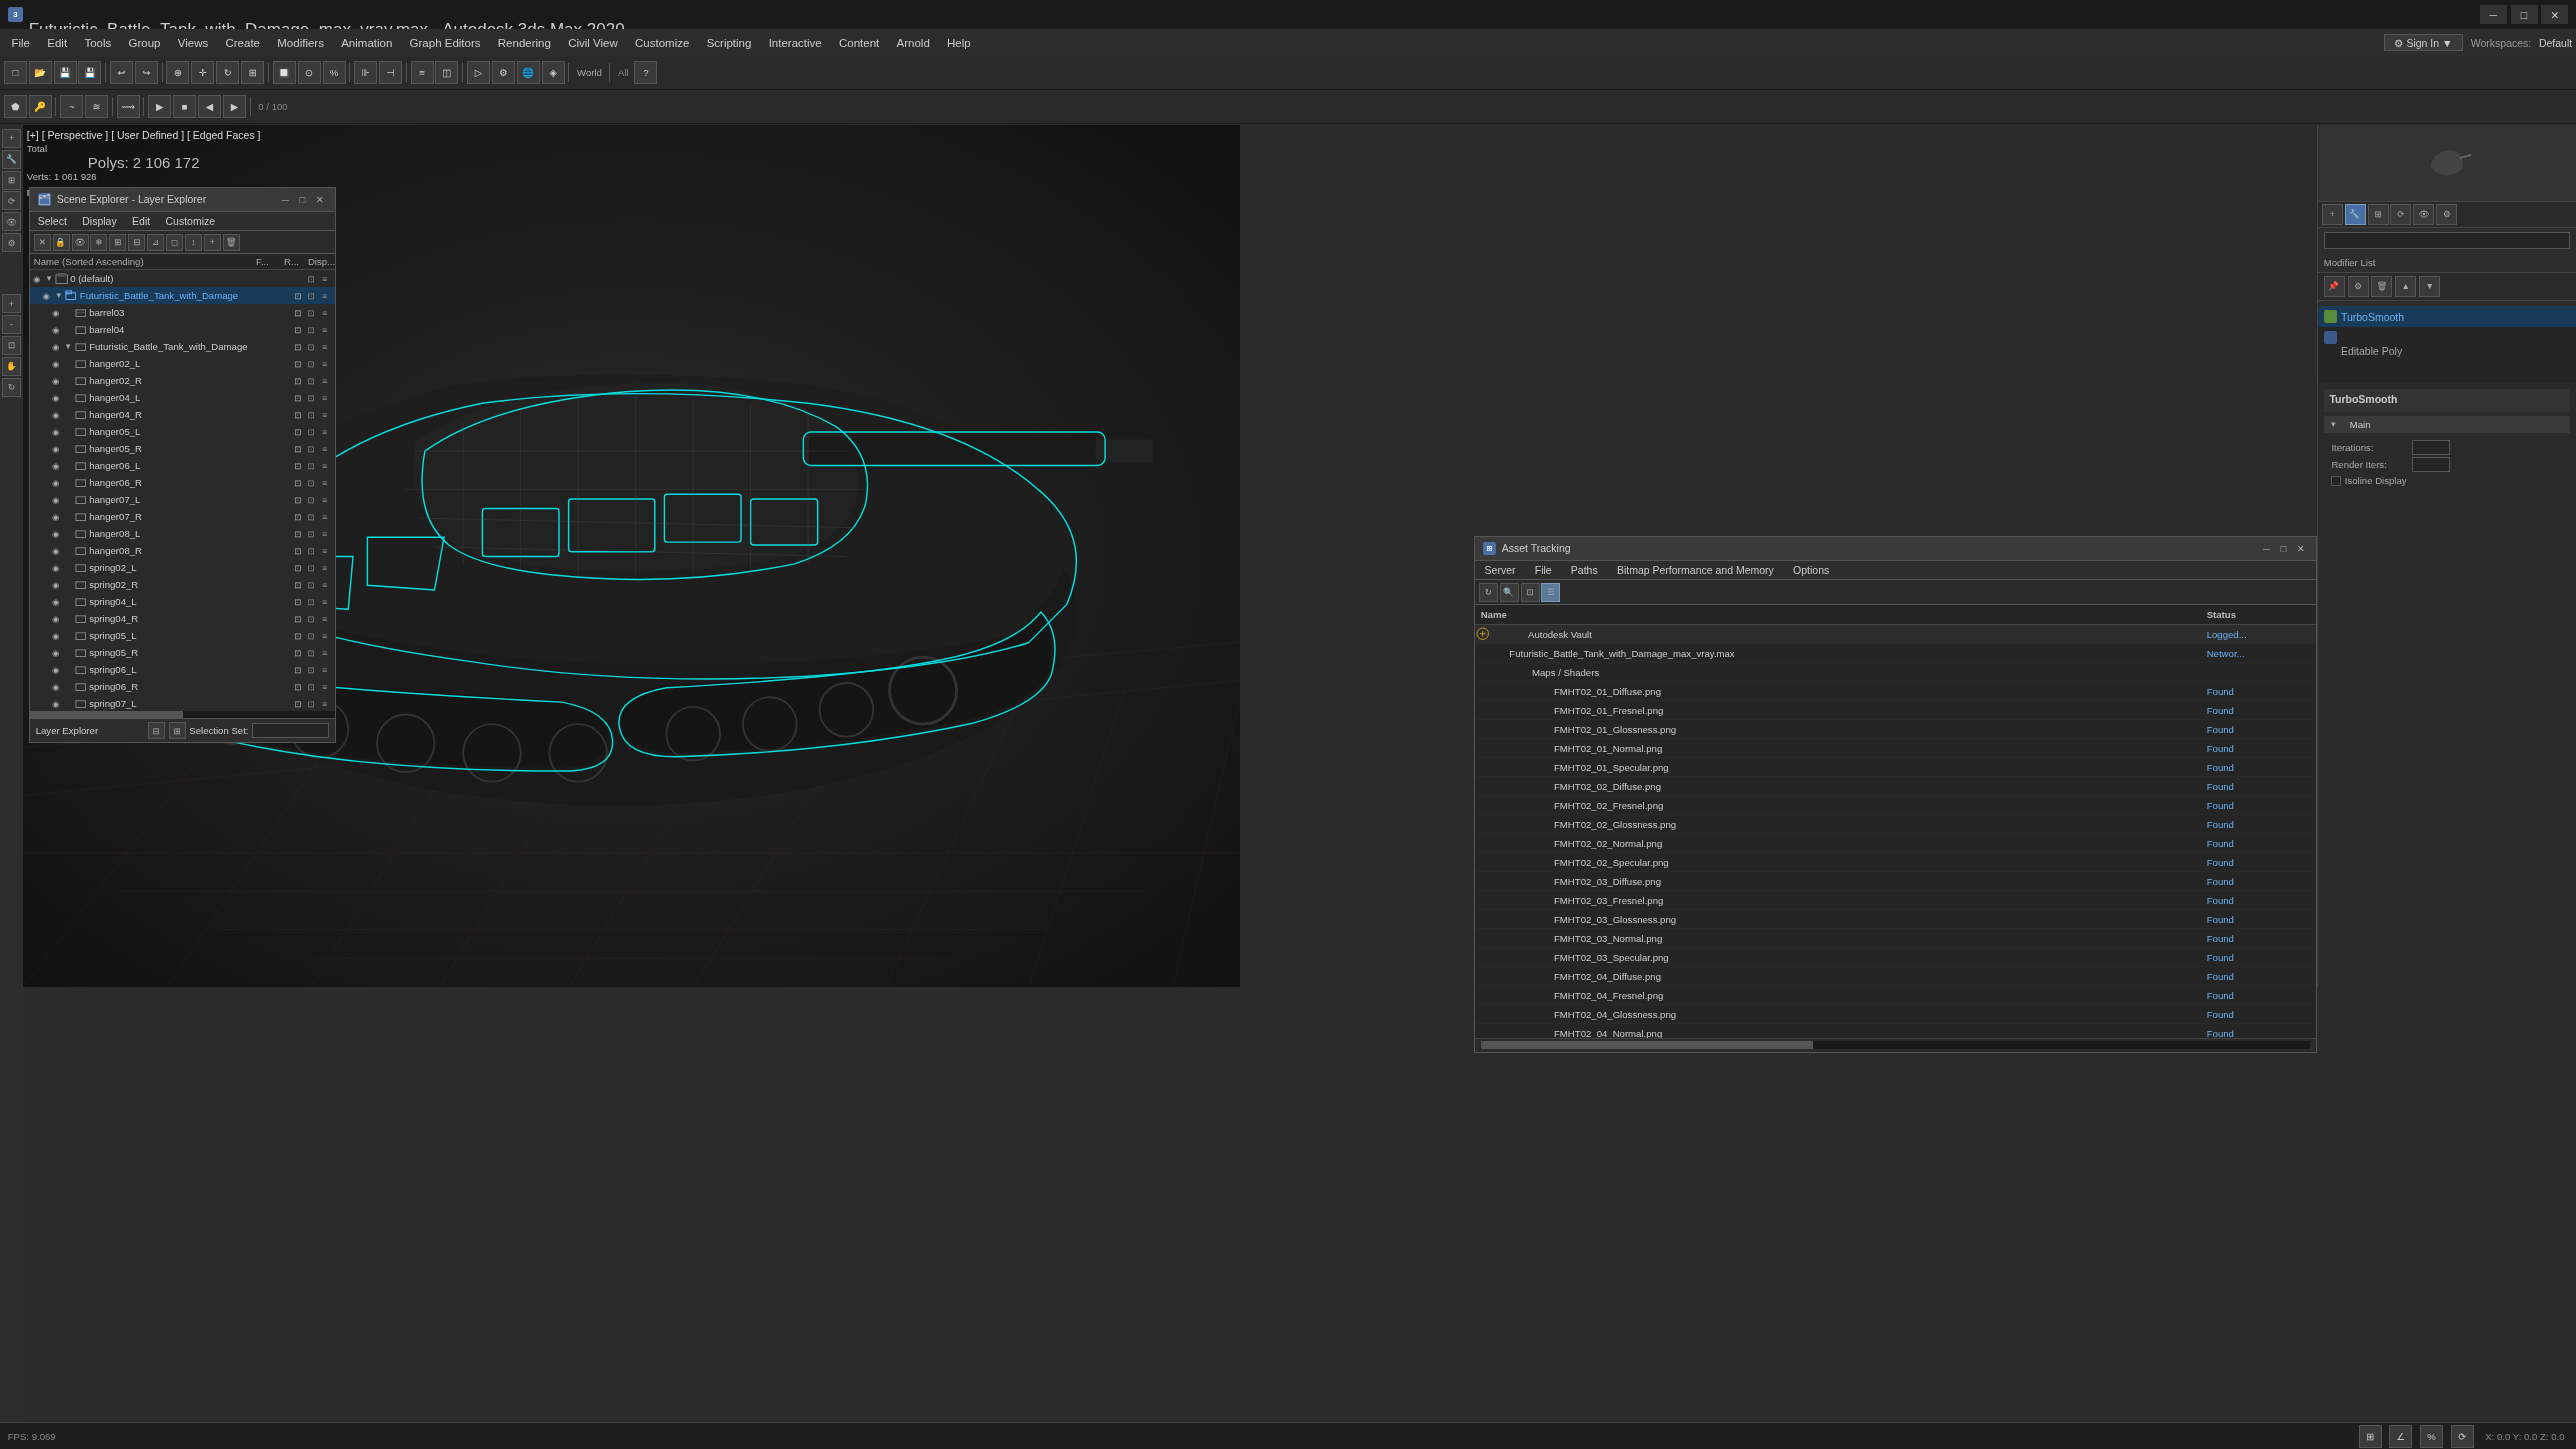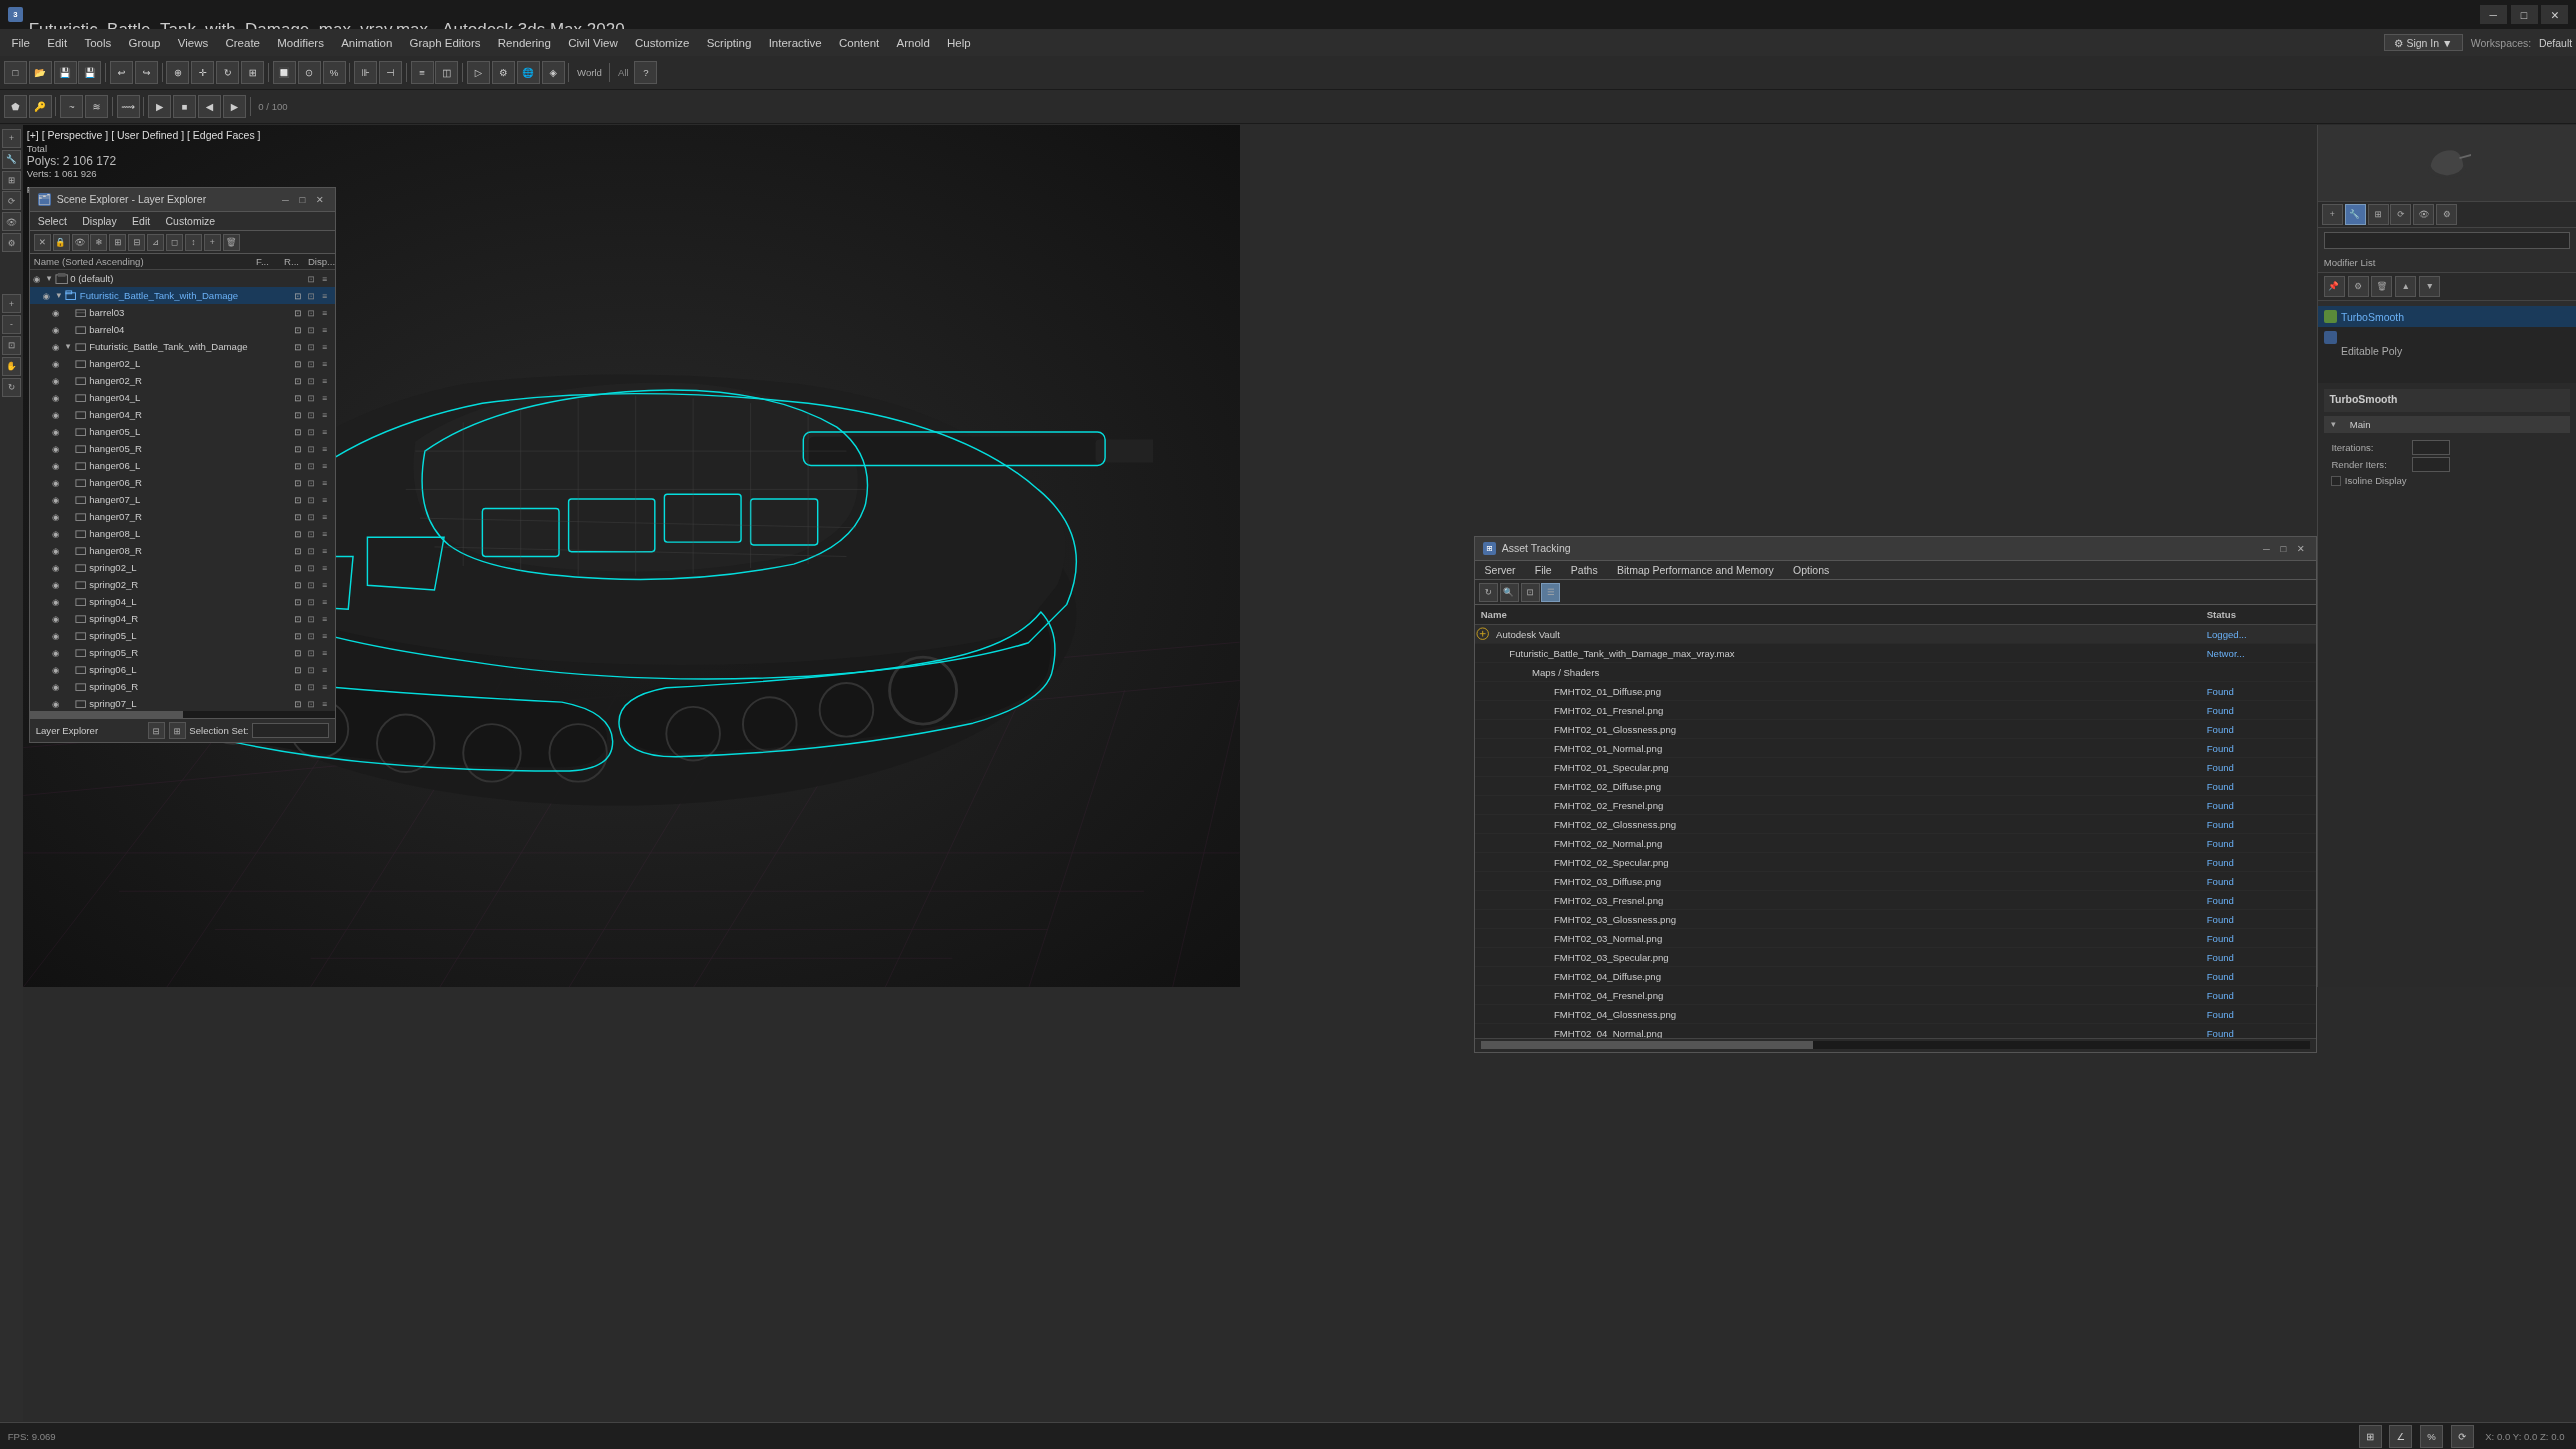--- a/index.html
+++ b/index.html
@@ -697,21 +697,21 @@
     }
     .at-row-name.indent1 { padding-left: 19px; }
     .at-row-name.indent2 { padding-left: 34px; }
     .at-row-status {
       width: 115px;
       padding: 0 5.7px;
       color: #6ab0f5;
     }
     .at-row-status.found { color: #6ab0f5; }
     .at-row-status.logged { color: #6ab0f5; }
-    .at-row.group-header { background: #2d2d2d; }
+    .at-row.group-header { background: #2d2d2d; gap: 32px; }
     .at-row-icon {
       width: 15.3px;
       height: 15.3px;
       flex-shrink: 0;
       display: flex;
       align-items: center;
       justify-content: center;
       font-size: 7.7px;
     }
     .file-icon {
@@ -981,21 +981,21 @@
         <line x1="350" y1="310" x2="800" y2="310"></line>
         <line x1="340" y1="350" x2="820" y2="350"></line>
         <line x1="355" y1="380" x2="810" y2="390"></line>
         <line x1="370" y1="410" x2="800" y2="420"></line>
       </g>
     </svg>
 
     <div id="viewport-labels">
       <div style="font-size:10.5px;color:#ddd;">[+] [ Perspective ] [ User Defined ] [ Edged Faces ]</div>
       <div style="font-size:9.6px;color:#bbb;margin-top:1.9px;">Total</div>
-      <div style="font-size:12px;color:#bbb;">Polys: 2 106 172</div>
+      <div style="font-size:15px;color:#bbb;text-align:center;">Polys: 2 106 172</div>
       <div style="font-size:9.6px;color:#bbb;">Verts: 1 061 926</div>
       <div style="margin-top:5.7px;">FPS: 9.069</div>
     </div>
   </div>
 </div>
 
 <div id="scene-explorer">
   <div id="scene-explorer-title">
     <div id="scene-explorer-title-left">
       <div class="se-title-icon">🗂</div>

